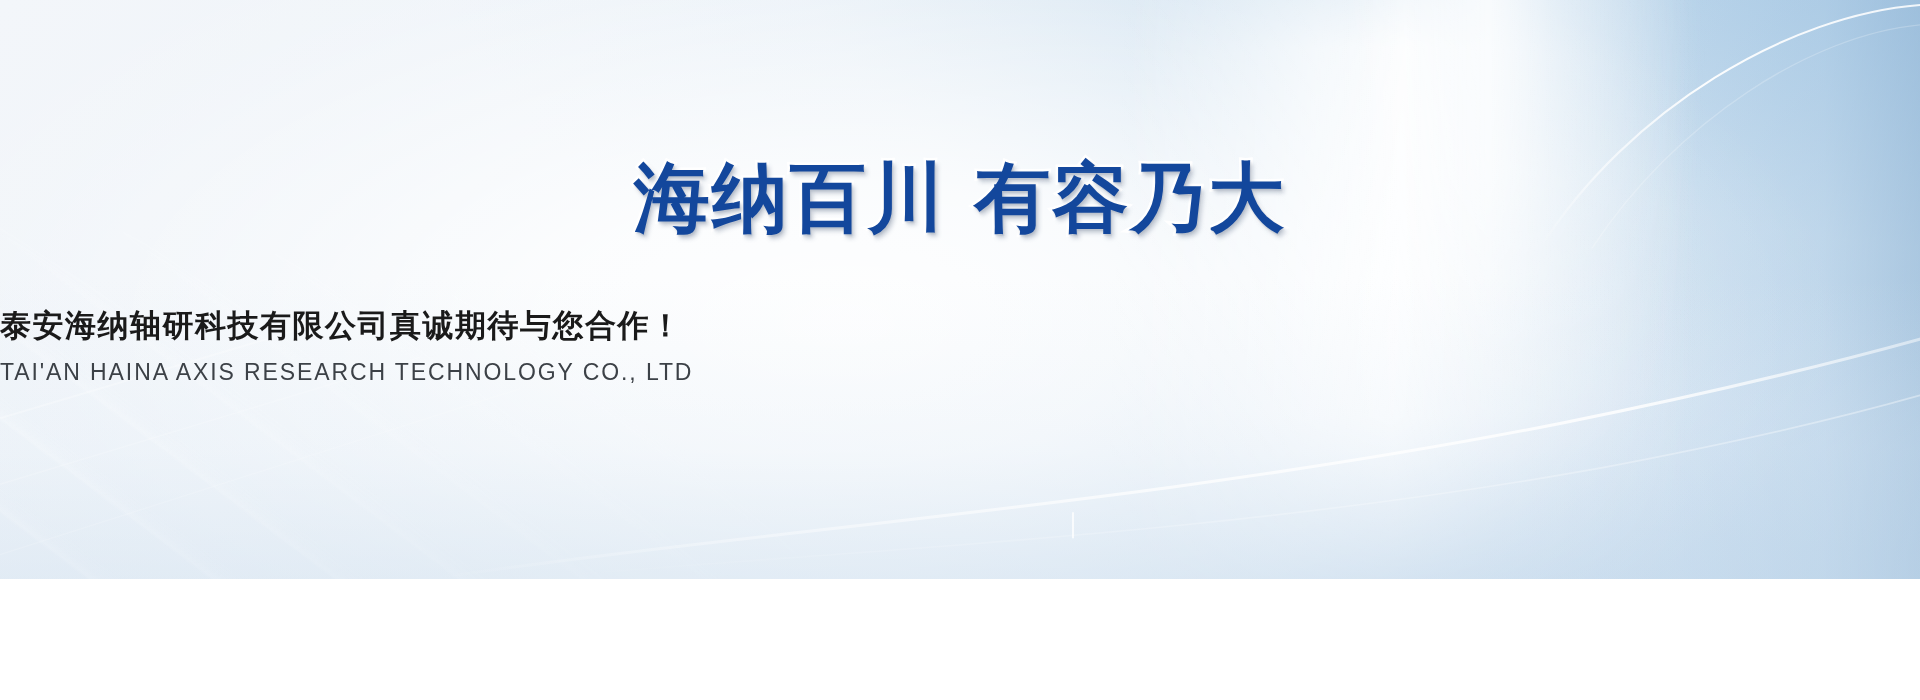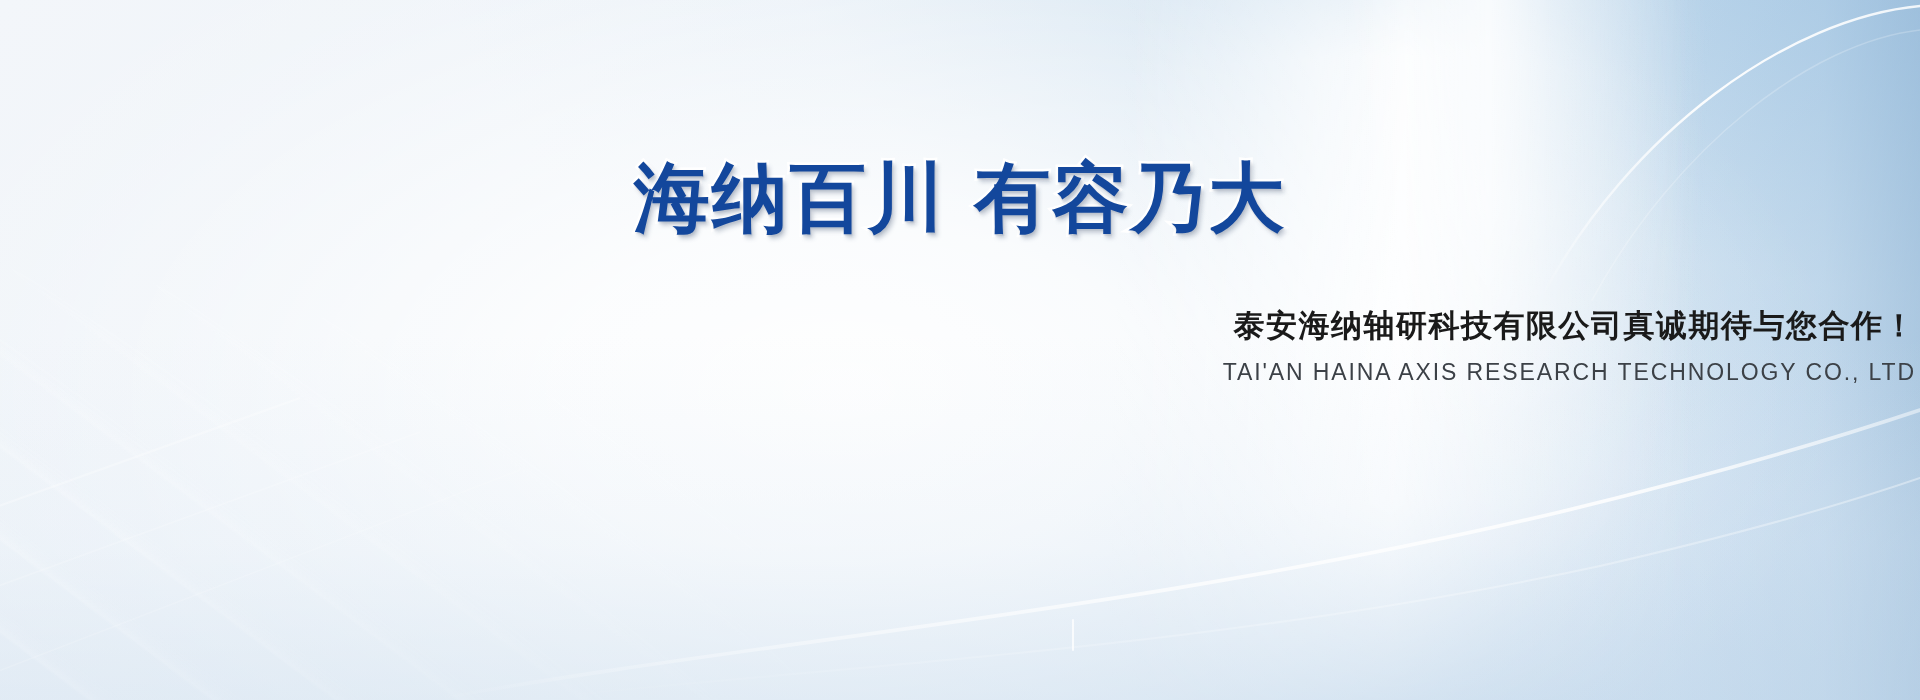--- a/index.html
+++ b/index.html
@@ -9,21 +9,21 @@
     background: #ffffff;
   }
   body {
     font-family: "Liberation Sans", "DejaVu Sans", sans-serif;
   }
 
   
   .banner {
     position: relative;
     width: 1920px;
-    height: 700px;
+    height: 579px;
     overflow: hidden;
     background: #eef3f8;
     user-select: none;
   }
 
   
   .bg-layer {
     position: absolute;
     inset: 0;
     pointer-events: none;
@@ -156,21 +156,21 @@
       3px 4px 4px rgba(92,110,136,0.30),
       1px 2px 2px rgba(92,110,136,0.22);
     white-space: nowrap;
   }
 
   .subtitle-block {
     position: absolute;
     top: 305px;
     left: 0;
     right: 4px;
-    text-align: right;
+    text-align: left;
   }
 
   .subtitle-cn {
     margin: 0;
     font-family: "DejaVu Sans", "Liberation Sans", sans-serif;
     font-weight: 700;
     font-size: 31px;
     line-height: 1.35;
     letter-spacing: 1.5px;
     color: #1a1a1a;

